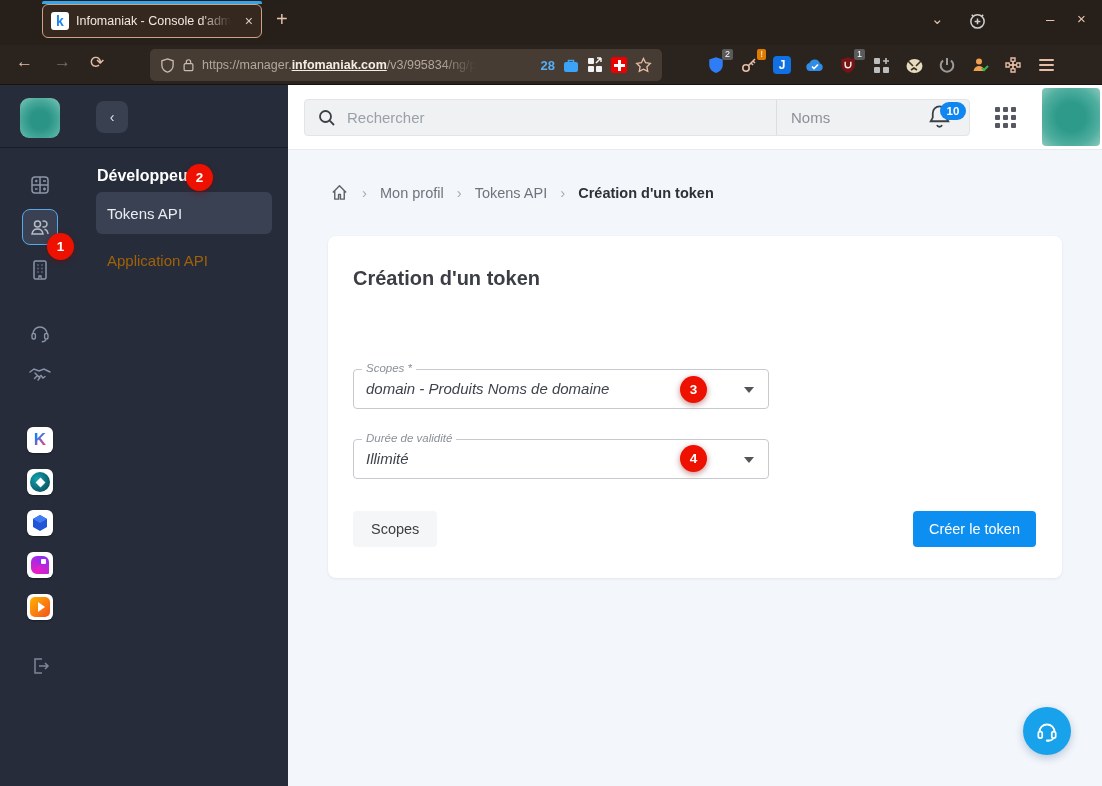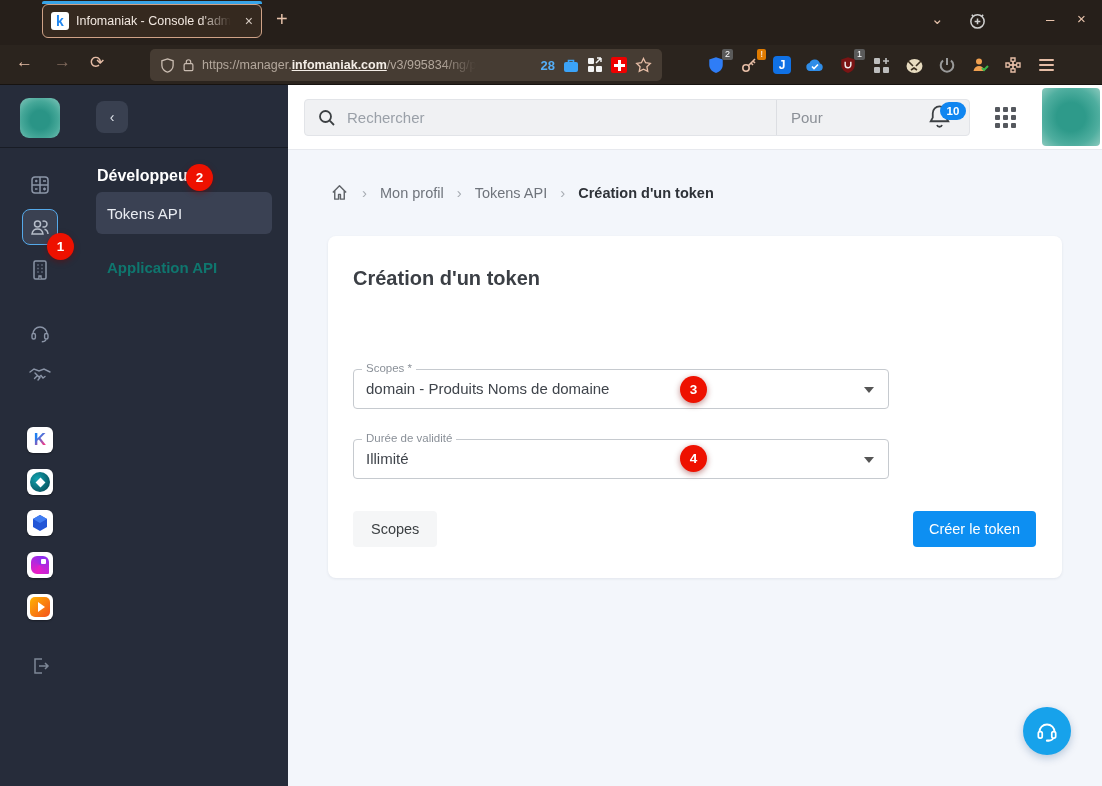--- a/index.html
+++ b/index.html
@@ -46,21 +46,21 @@
   .teal-circ { width:20px; height:20px; border-radius:50%; background:radial-gradient(circle at 35% 35%, #11a3b0, #063f4a); display:flex; align-items:center; justify-content:center; }
   .teal-circ i { width:7px; height:7px; background:#fff; transform:rotate(45deg); display:block; }
   .meet-blob { width:18px; height:18px; border-radius:6px 6px 1px 6px; background:conic-gradient(from 200deg, #e91ec4, #8b2ff0, #e91ec4); position:relative; }
   .meet-blob::after { content:''; position:absolute; right:3px; top:3px; width:5px; height:5px; background:#fff; border-radius:1px; }
   .play-sq { width:20px; height:20px; border-radius:5px; background:linear-gradient(135deg,#ffb300,#f4511e); display:flex; align-items:center; justify-content:center; }
   .play-sq i { width:0; height:0; border-left:7px solid #fff; border-top:5px solid transparent; border-bottom:5px solid transparent; display:block; margin-left:2px; }
 
   .back-btn { position:absolute; left:96px; top:101px; width:32px; height:32px; border-radius:8px; background:#394050; color:#dfe3ea; display:flex; align-items:center; justify-content:center; font-size:14px; }
   .panel-header { position:absolute; left:97px; top:167px; color:#fff; font-size:16px; font-weight:bold; }
   .panel-item-sel { position:absolute; left:96px; top:192px; width:176px; height:42px; border-radius:6px; background:#3a4153; color:#e9ecf2; font-size:15px; display:flex; align-items:center; padding-left:11px; }
-  .panel-item { position:absolute; left:107px; top:259px; color:#0f766e; font-size:15px;font-weight:bold; }
+  .panel-item { position:absolute; left:107px; top:252px; color:#a16207; font-size:15px; }
 
   
   .main-header { position:absolute; left:288px; top:85px; width:814px; height:65px; background:#fff; border-bottom:1px solid #e7e9ee; }
   .searchbox { position:absolute; left:304px; top:99px; width:666px; height:37px; background:#f0f1f3; border:1px solid #e2e4e8; border-radius:4px; display:flex; align-items:center; }
   .searchbox input { border:0; outline:0; background:transparent; font-size:15px; color:#3c4043; width:420px; font-family:"Liberation Sans",sans-serif; }
   .searchbox input::placeholder { color:#9aa0a8; }
   .search-div { position:absolute; left:471px; top:0; width:1px; height:35px; background:#dcdee2; }
   .tous { position:absolute; left:486px; top:0; height:35px; display:flex; align-items:center; color:#8b9097; font-size:15px; }
   .caret-down { width:0; height:0; border-left:5px solid transparent; border-right:5px solid transparent; border-top:6px solid #555; }
   .bell-wrap { position:absolute; left:926px; top:103px; width:30px; height:30px; }
@@ -69,21 +69,21 @@
   .grid9 i { background:#55585e; border-radius:1px; display:block; }
   .avatar { position:absolute; left:1042px; top:88px; width:58px; height:58px; border-radius:4px; background:radial-gradient(circle at 50% 50%, #2e9a8a 0 35%, #4fae9f 70%, #8ccabe 100%); }
 
   
   .breadcrumb { position:absolute; left:330px; top:183px; display:flex; align-items:center; gap:13px; font-size:14.5px; color:#6f747c; }
   .bc-sep { color:#a7acb3; font-size:15px; }
   .bc-active { color:#2e3238; font-weight:bold; }
   .card { position:absolute; left:328px; top:236px; width:734px; height:342px; background:#fff; border-radius:8px; box-shadow:0 1px 3px rgba(25,35,60,.08); }
   .card h1 { position:absolute; left:25px; top:31px; font-size:20px; color:#3b3f45; }
   .card .intro { position:absolute; left:25px; top:77px; font-size:14.5px; color:#5f6368; }
-  .field { position:absolute; left:25px; width:536px; height:40px; border:1px solid #c6cacf; border-radius:4px; background:#fff; }
+  .field { position:absolute; left:25px; width:416px; height:40px; border:1px solid #c6cacf; border-radius:4px; background:#fff;font-style:italic; }
   .field .flabel { position:absolute; left:8px; top:-8px; background:#fff; padding:0 4px; font-size:11.5px; color:#8a9098; }
   .field .fvalue { position:absolute; left:12px; top:10px; font-size:15px; color:#3f444b; }
   .field .caret-down { position:absolute; right:14px; top:17px; }
   .btn-close { position:absolute; left:25px; top:275px; height:36px; padding:0 18px; background:#f5f6f7; border-radius:4px; color:#3c4043; font-size:14.5px; display:flex; align-items:center; }
   .btn-submit { position:absolute; right:26px; top:275px; height:36px; padding:0 16px; background:#0d8ff2; border-radius:4px; color:#fff; font-size:14.5px; display:flex; align-items:center; }
 
   .num-badge { position:absolute; width:27px; height:27px; border-radius:50%; background:#ee1100; color:#fff; font-size:13.5px; font-weight:bold; display:flex; align-items:center; justify-content:center; box-shadow:0 2px 6px rgba(120,0,0,.45); z-index:40; }
   .help-fab { position:absolute; left:1023px; top:707px; width:48px; height:48px; border-radius:50%; background:#17a2eb; display:flex; align-items:center; justify-content:center; box-shadow:0 3px 8px rgba(0,60,120,.25); }
 </style>
 </head>
@@ -289,21 +289,21 @@
 
 <div class="main-header"></div>
 <div class="searchbox">
   <svg width="18" height="18" viewBox="0 0 18 18" style="margin:0 11px 0 13px;">
       <circle cx="7.5" cy="7.5" r="5.5" fill="none" stroke="#3c4043" stroke-width="1.8"></circle>
       <path d="M11.7 11.7L16 16" stroke="#3c4043" stroke-width="1.8"></path>
     </svg>
   <input placeholder="Rechercher" style="">
   <div class="search-div"></div>
   <div class="tous">
-      <span>Pour</span>
+      <span>Noms</span>
     </div>
 
 </div>
 <div class="bell-wrap">
   <svg width="27" height="27" viewBox="0 0 24 24">
       <path d="M12 3a6 6 0 00-6 6v4l-1.8 3.2h15.6L18 13V9a6 6 0 00-6-6z" fill="none" stroke="#3c4043" stroke-width="1.6"></path>
       <path d="M9.8 19.5a2.3 2.3 0 004.4 0" fill="none" stroke="#3c4043" stroke-width="1.6"></path>
     </svg>
 </div>
 <div class="bell-badge">10</div>

